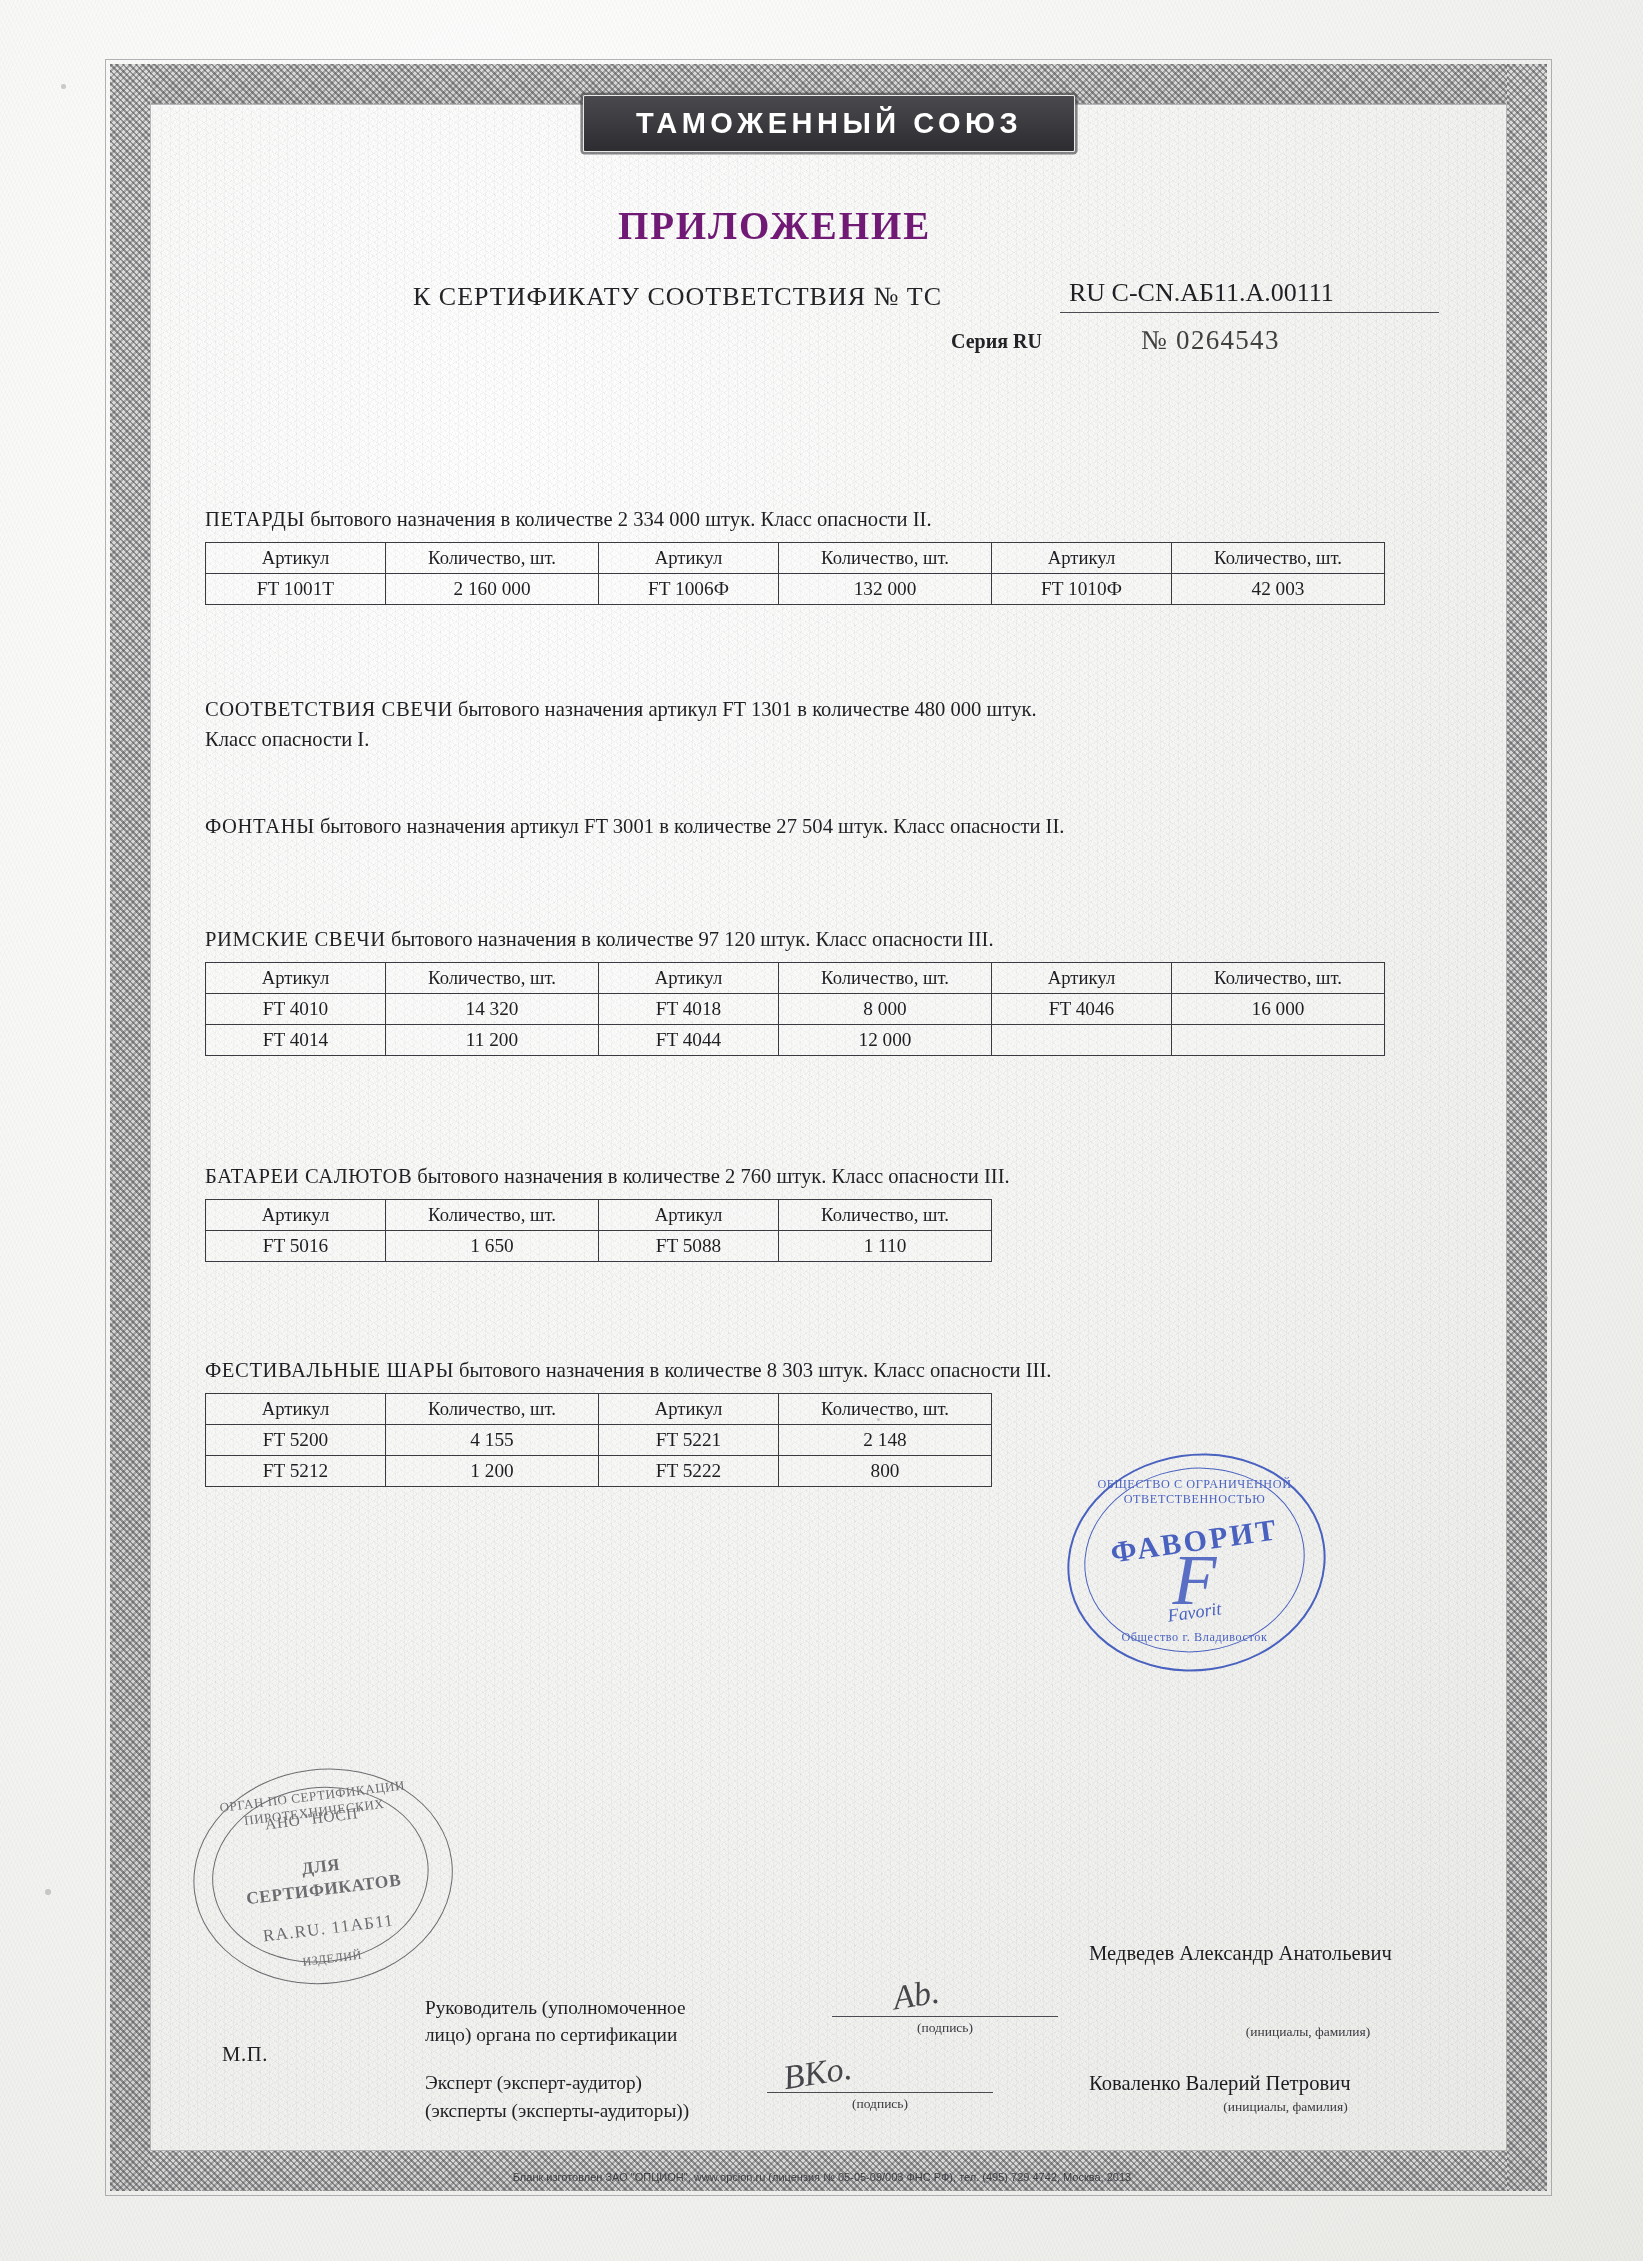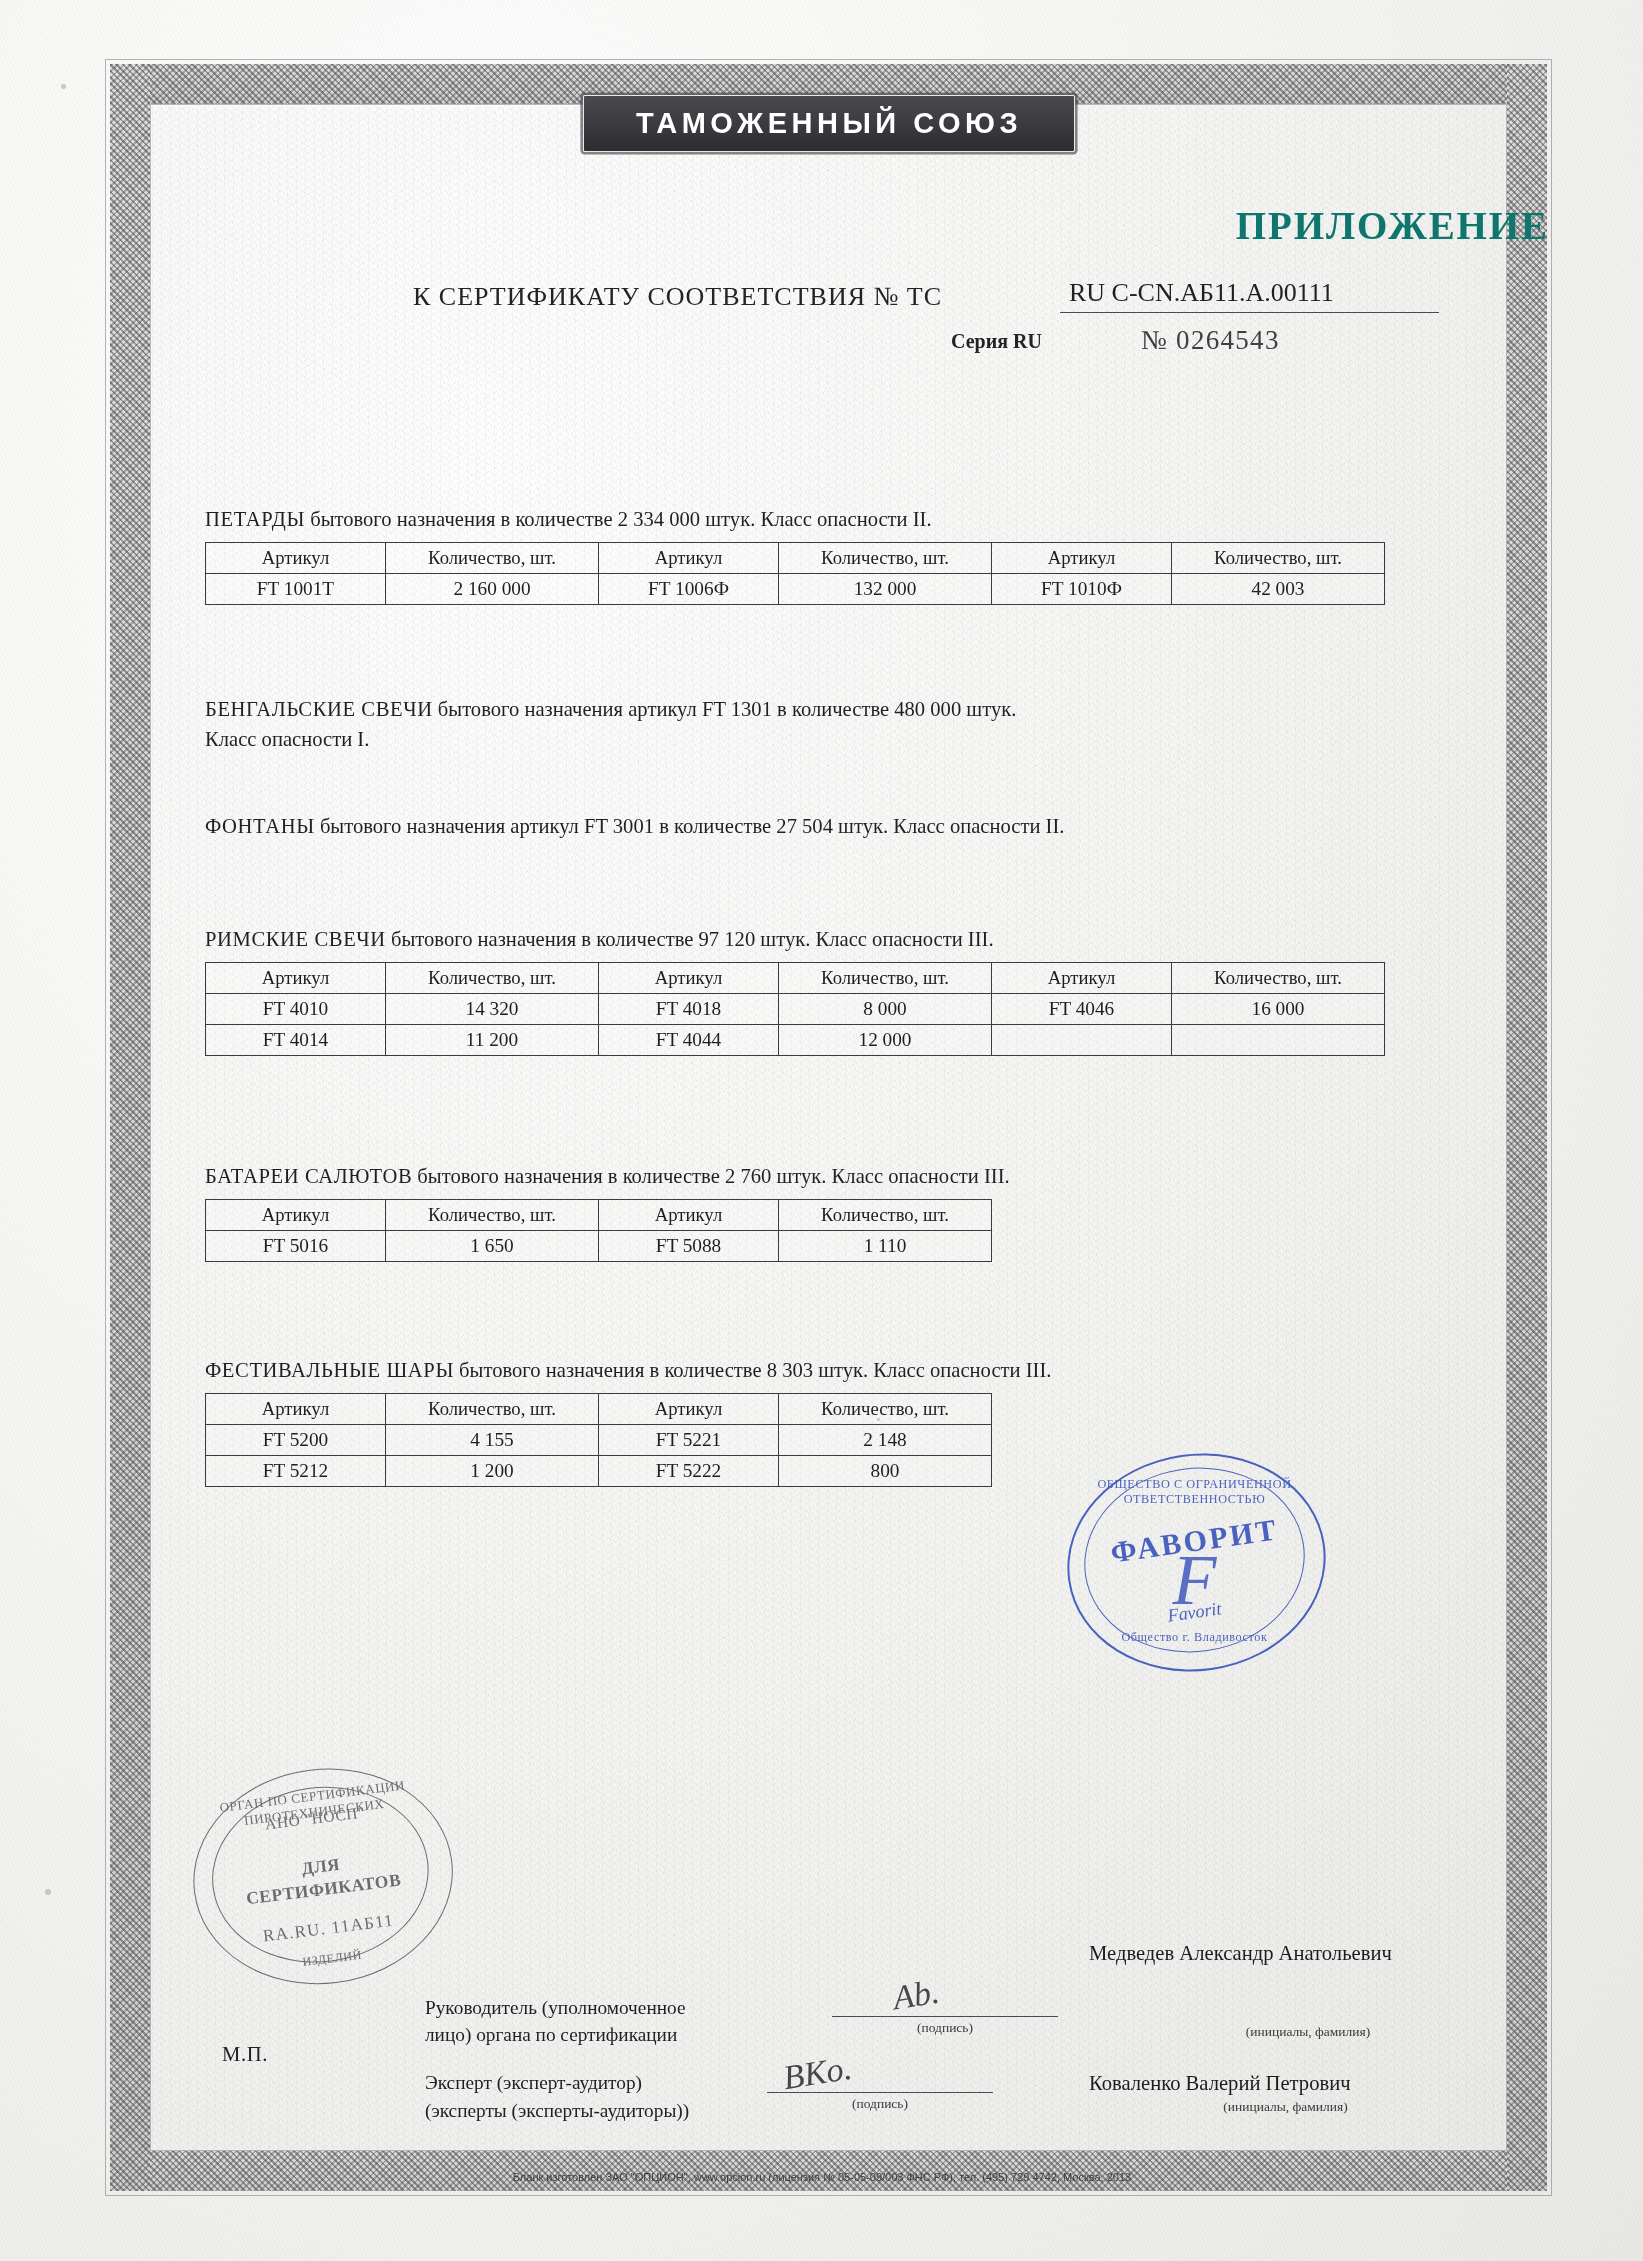--- a/index.html
+++ b/index.html
@@ -89,25 +89,25 @@
     color: #ffffff;
     font-family: "Liberation Sans", sans-serif;
     font-weight: bold;
     font-size: 29px;
     letter-spacing: 4.5px;
   }
 
   .doc-title {
     position: absolute;
     left: 0; top: 203px; width: 1549px;
-    text-align: right;
+    text-align: center;
     font-size: 39px;
     font-weight: bold;
     letter-spacing: 1.9px;
-    color: #0f766e;
+    color: #701a75;
   }
   .cert-line {
     position: absolute;
     left: 413px; top: 282px;
     font-size: 26px;
     letter-spacing: 1px;
     color: #232327;
   }
   .cert-number {
     position: absolute;
@@ -369,21 +369,21 @@
           <td>132 000</td>
           <td>FT 1010Ф</td>
           <td>42 003</td>
         </tr>
       </tbody>
     </table>
   </div>
 
   <div class="section" style="top: 664px;">
     <div class="section-text">
-      <span class="lead-caps">БЕНГАЛЬСКИЕ СВЕЧИ</span><span> бытового назначения артикул FT 1301 в количестве 480 000 штук.</span>
+      <span class="lead-caps">СООТВЕТСТВИЯ СВЕЧИ</span><span> бытового назначения артикул FT 1301 в количестве 480 000 штук.</span>
     </div>
     <div class="section-text">Класс опасности I.</div>
   </div>
 
   <div class="section" style="top: 781px;">
     <div class="section-text">
       <span class="lead-caps">ФОНТАНЫ</span><span> бытового назначения артикул FT 3001 в количестве 27 504 штук. Класс опасности II.</span>
     </div>
   </div>
 

